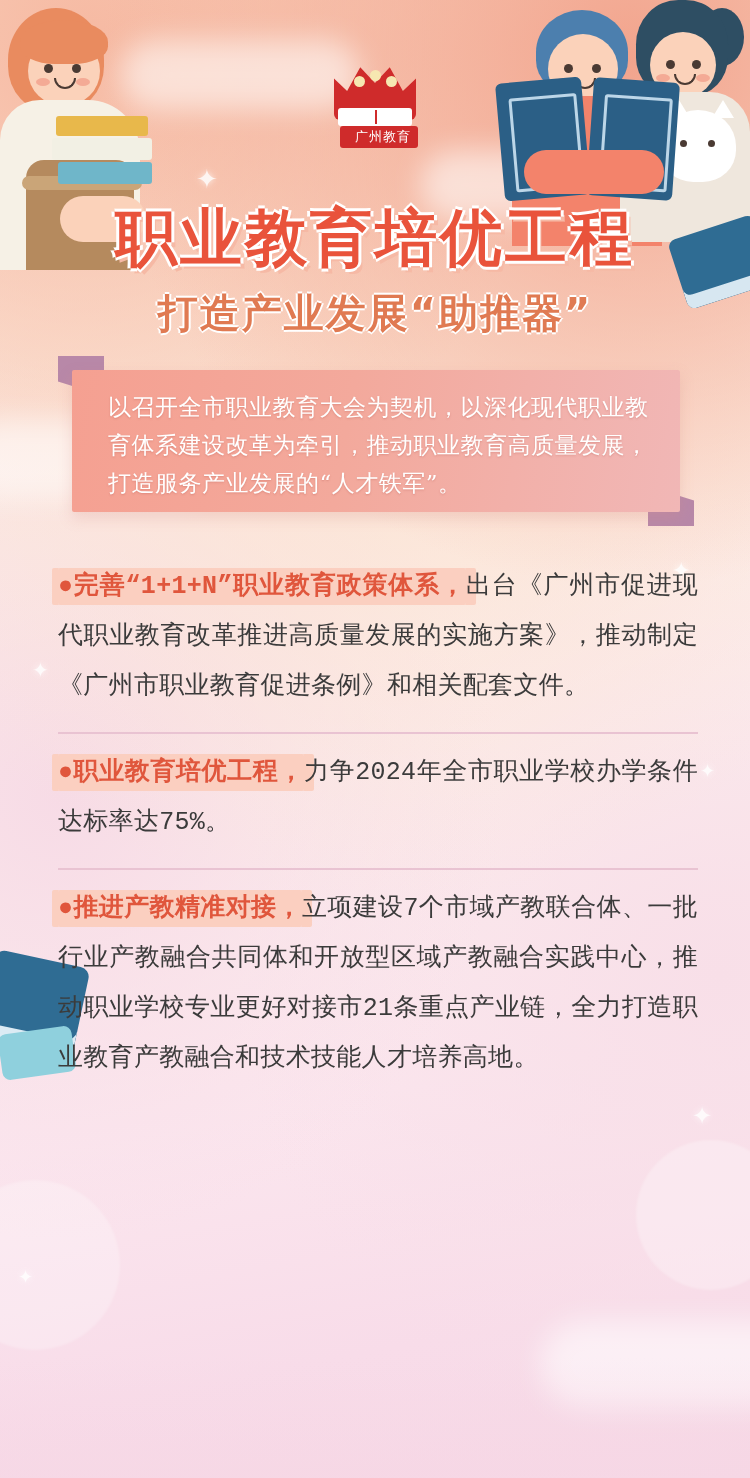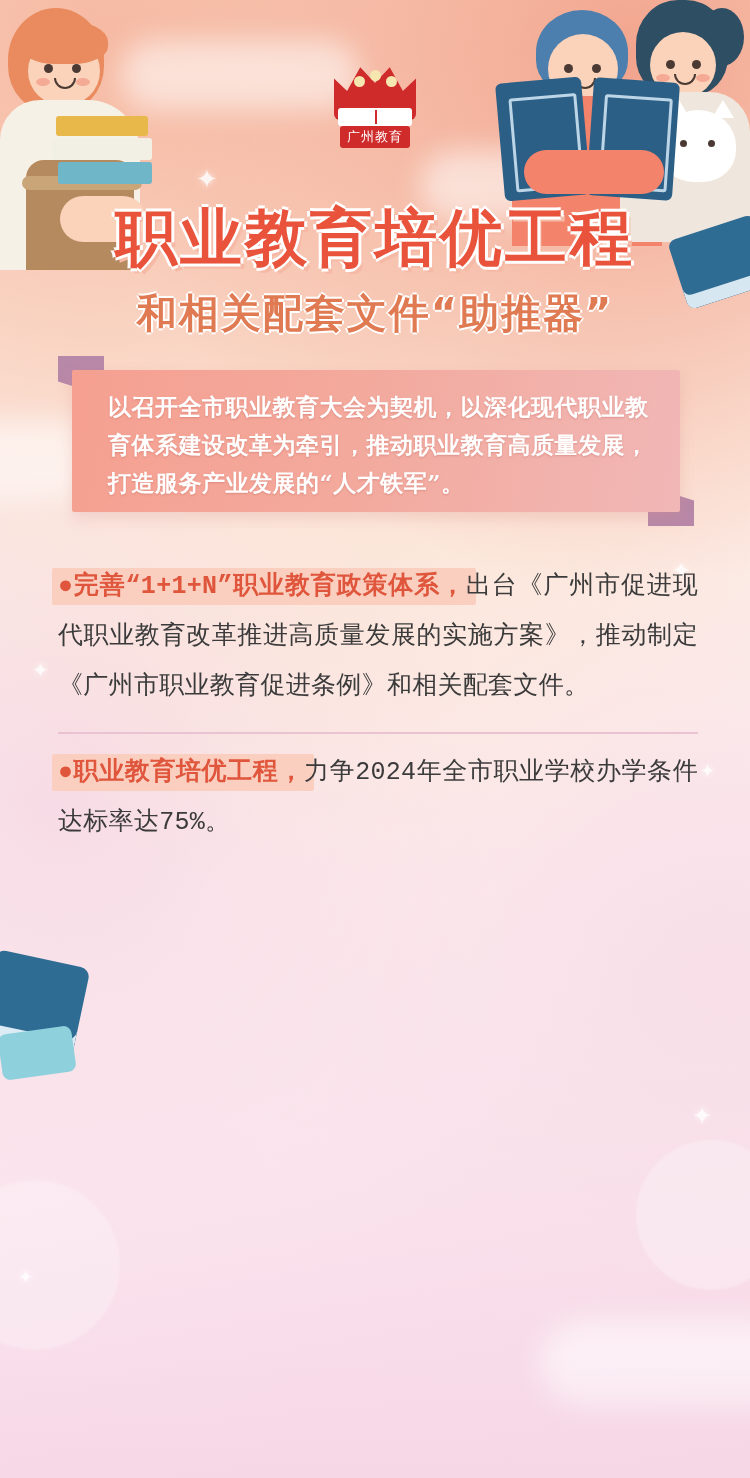--- a/index.html
+++ b/index.html
@@ -68,20 +68,21 @@
   }
   .logo-book:before {
     content: ""; position: absolute; left: 50%; top: 2px; width: 2px; height: 14px; background: #cf2b2b;
   }
   .logo-name {
     position: absolute; left: 6px; top: 62px; width: 70px; height: 22px;
     background: #cf2b2b; border-radius: 3px;
     color: #fff; font-size: 13px; letter-spacing: 1px;
     display: flex; align-items: center; justify-content: center;
     font-family: "Liberation Sans", sans-serif;
+    padding-left: 8px;
   }
 
   
   .girl-l-hair { position: absolute; left: 8px; top: 8px; width: 96px; height: 104px; background: #e98b5f; border-radius: 50% 50% 44% 44%; }
   .girl-l-face { position: absolute; left: 28px; top: 36px; width: 72px; height: 70px; background: #fbd2ba; border-radius: 50%; }
   .girl-l-bang { position: absolute; left: 20px; top: 20px; width: 88px; height: 44px; background: #e98b5f; border-radius: 50% 50% 40% 40%; }
   .girl-l-body { position: absolute; left: 0px; top: 100px; width: 140px; height: 170px; background: #f6f1e6; border-radius: 40px 52px 0 0; }
   .girl-l-apron { position: absolute; left: 26px; top: 160px; width: 108px; height: 110px; background: #b58a5e; border-radius: 18px 18px 0 0; }
   .girl-l-belt { position: absolute; left: 22px; top: 176px; width: 120px; height: 14px; background: #caa578; border-radius: 8px; }
   .girl-l-arm { position: absolute; left: 60px; top: 196px; width: 86px; height: 46px; background: #fbd2ba; border-radius: 26px; }
@@ -172,21 +173,21 @@
   .intro-box {
     position: absolute; left: 14px; top: 14px; width: 608px; height: 142px;
     background: linear-gradient(100deg, #f5a091 0%, #f3a99c 45%, #f1b7b6 100%);
     border-radius: 2px;
     box-shadow: 0 6px 14px rgba(214,140,130,.25);
   }
   .intro-text {
     position: absolute; left: 36px; top: 18px; width: 560px;
     color: #fff;
     font-family: "DejaVu Serif", serif;
-    font-weight: bold;
+    font-weight: normal;
     font-size: 23px;
     line-height: 38px;
     letter-spacing: .5px;
     text-shadow: 0 1px 2px rgba(180,90,80,.35);
   }
 
   
   .sections { position: absolute; left: 58px; top: 548px; width: 640px; }
   .section { position: relative; padding: 14px 0 20px 0; }
   .section + .section { border-top: 2px solid #e9c3d2; }
@@ -296,38 +297,41 @@
       <div class="logo-book"></div>
       <div class="logo-name">广州教育</div>
     </div>
   </div>
 
   <div class="book-right"></div>
   <div class="book-left"></div>
   <div class="book-left2"></div>
 
   <div class="title-main">职业教育培优工程</div>
-  <div class="title-sub">和相关配套文件“助推器”</div>
+  <div class="title-sub">打造产业发展“助推器”</div>
 
   <div class="intro-wrap">
     <div class="ribbon-tail-l"></div>
     <div class="ribbon-tail-r"></div>
     <div class="intro-box">
       <div class="intro-text">以召开全市职业教育大会为契机，以深化现代职业教育体系建设改革为牵引，推动职业教育高质量发展，打造服务产业发展的“人才铁军”。</div>
     </div>
   </div>
 
   <div class="sections">
 
     <div class="section">
       <p class="para"><span class="hl"><span class="dot">●</span><span>完善“1+1+N”职业教育政策体系，</span></span><span>出台《广州市促进现代职业教育改革推进高质量发展的实施方案》，推动制定《广州市职业教育促进条例》和相关配套文件。</span></p>
     </div>
 
     <div class="section">
       <p class="para"><span class="hl"><span class="dot">●</span><span>职业教育培优工程，</span></span><span>力争2024年全市职业学校办学条件达标率达75%。</span></p>
     </div>
 
 
+    <div class="section">
+      <p class="para"><span class="hl"><span class="dot">●</span><span>推进产教精准对接，</span></span><span>立项建设7个市域产教联合体、一批行业产教融合共同体和开放型区域产教融合实践中心，推动职业学校专业更好对接市21条重点产业链，全力打造职业教育产教融合和技术技能人才培养高地。</span></p>
+    </div>
 
   </div>
 
   <div class="footer-fade"></div>
 </div>
 
 </body></html>

